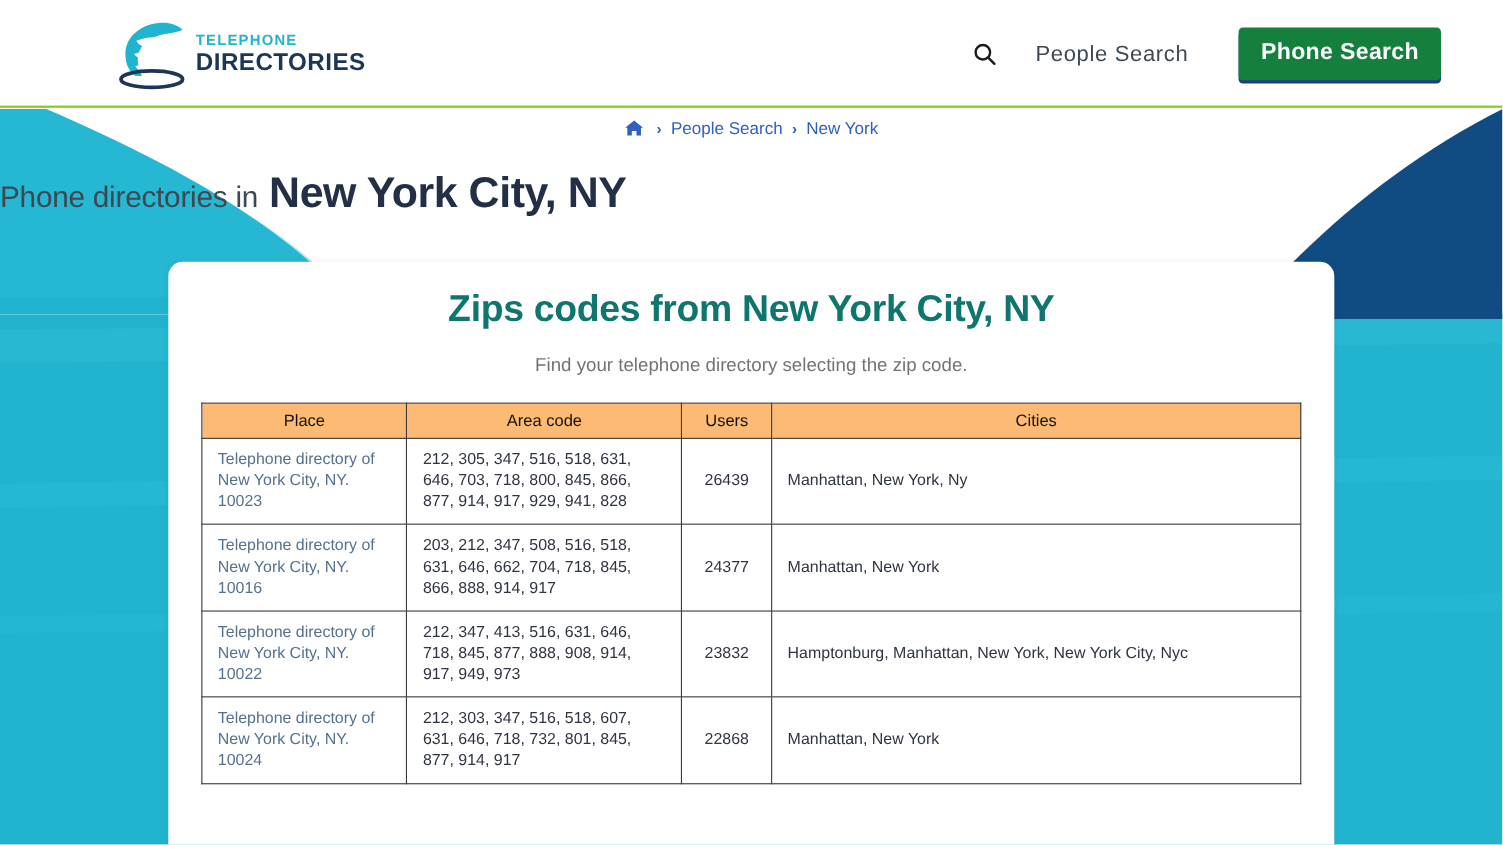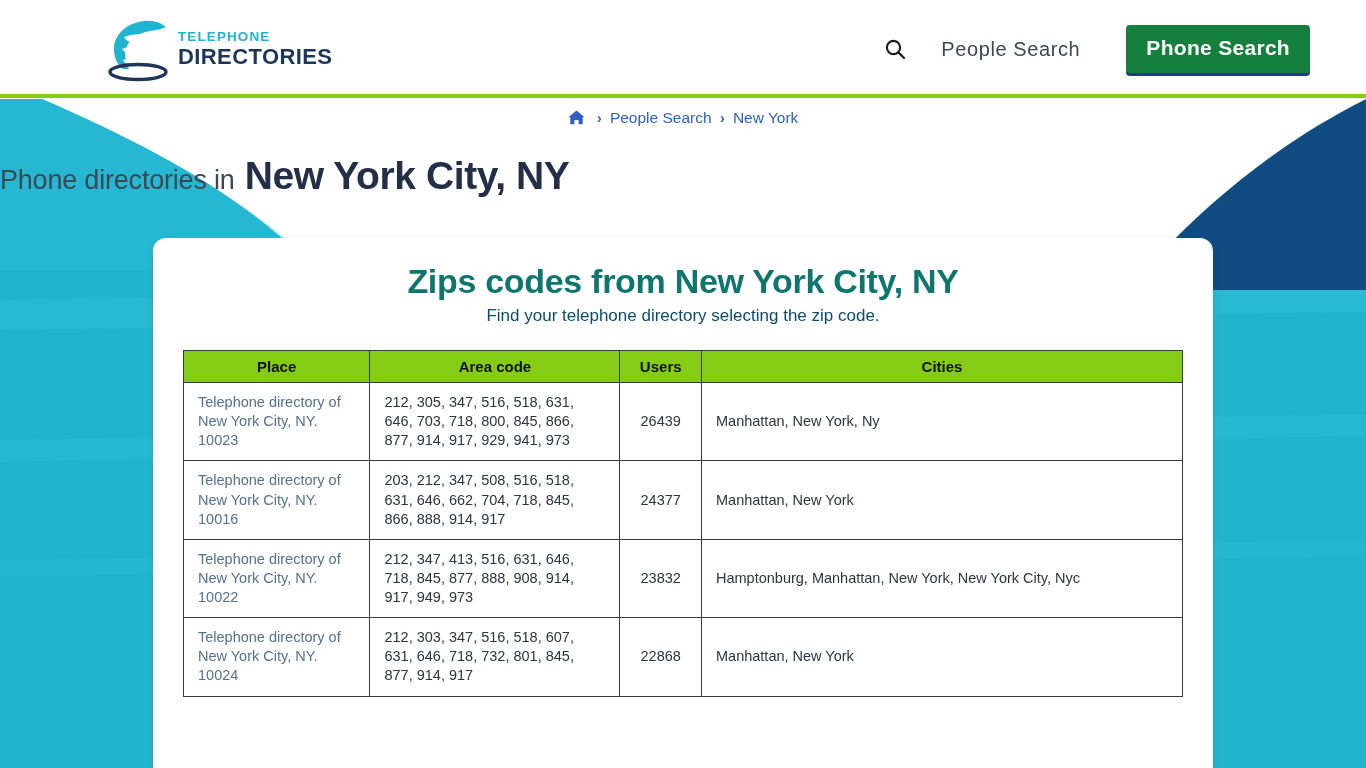--- a/index.html
+++ b/index.html
@@ -31,21 +31,21 @@
     pointer-events: none;
   }
 
   
   #site-header {
     position: absolute;
     left: 0; top: 0;
     width: 1366px;
     height: 98px;
     background: #ffffff;
-    border-bottom: 4px solid #84cc16;
+    border-bottom: 2px solid #84cc16;
     z-index: 20;
     display: flex;
     align-items: center;
   }
 
   .logo-wrap {
     position: absolute;
     left: 100px;
     top: 14px;
     width: 280px;
@@ -186,41 +186,41 @@
   }
   .card-title {
     margin-top: 24px;
     text-align: center;
     font-size: 34px;
     font-weight: bold;
     color: #0f766e;
     letter-spacing: -0.3px;
   }
   .card-subtitle {
-    margin-top: 5px;
+    margin-top: 21px;
     text-align: center;
     font-size: 17px;
-    color: #0c4a6e;
+    color: #737373;
   }
 
   
   .table-wrap {
     margin: 24px 30px 0 30px;
   }
   table.zip-table {
     width: 1000px;
     border-collapse: collapse;
     table-layout: fixed;
     font-size: 14.5px;
   }
   table.zip-table th {
-    background: #84cc16;
+    background: #fdba74;
     border: 1px solid #3a3a3a;
     text-align: center;
-    font-weight: bold;
+    font-weight: normal;
     color: #111111;
     font-size: 15px;
     padding: 7px 6px;
     height: 31px;
   }
   table.zip-table td {
     border: 1px solid #3a3a3a;
     padding: 10px 14px;
     vertical-align: middle;
     color: #2e3440;
@@ -319,21 +319,21 @@
           <tr>
             <th class="h-place">Place</th>
             <th class="h-area">Area code</th>
             <th class="h-users">Users</th>
             <th class="h-city">Cities</th>
           </tr>
         </thead>
         <tbody>
           <tr>
             <td class="c-place"><a href="#">Telephone directory of New York City, NY. 10023</a></td>
-            <td class="c-area">212, 305, 347, 516, 518, 631, 646, 703, 718, 800, 845, 866, 877, 914, 917, 929, 941, 973</td>
+            <td class="c-area">212, 305, 347, 516, 518, 631, 646, 703, 718, 800, 845, 866, 877, 914, 917, 929, 941, 828</td>
             <td class="c-users">26439</td>
             <td class="c-city">Manhattan, New York, Ny</td>
           </tr>
           <tr>
             <td class="c-place"><a href="#">Telephone directory of New York City, NY. 10016</a></td>
             <td class="c-area">203, 212, 347, 508, 516, 518, 631, 646, 662, 704, 718, 845, 866, 888, 914, 917</td>
             <td class="c-users">24377</td>
             <td class="c-city">Manhattan, New York</td>
           </tr>
           <tr>

